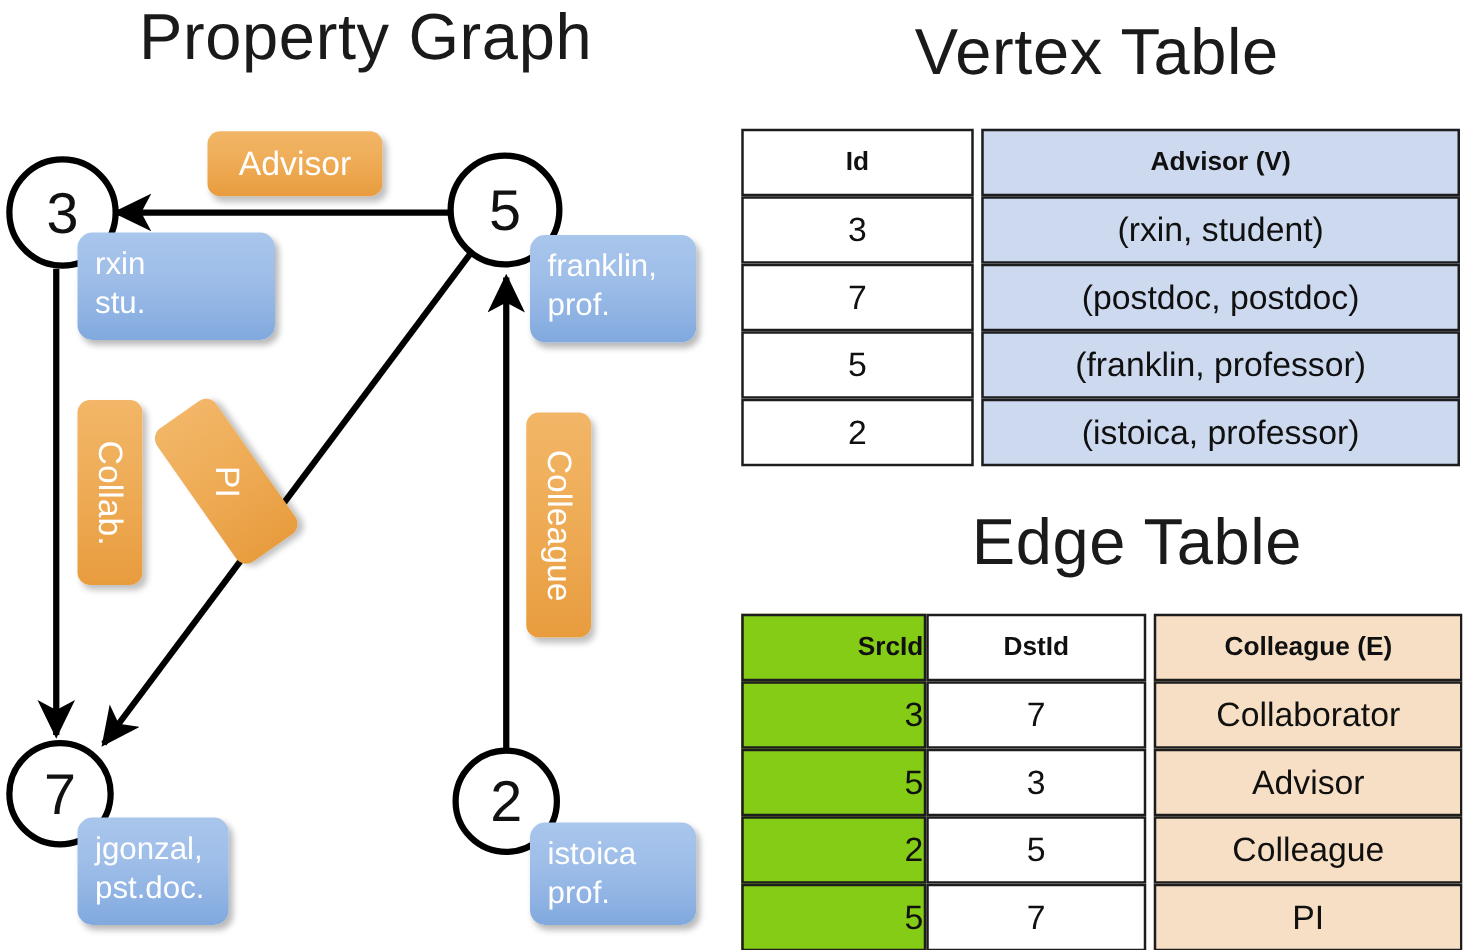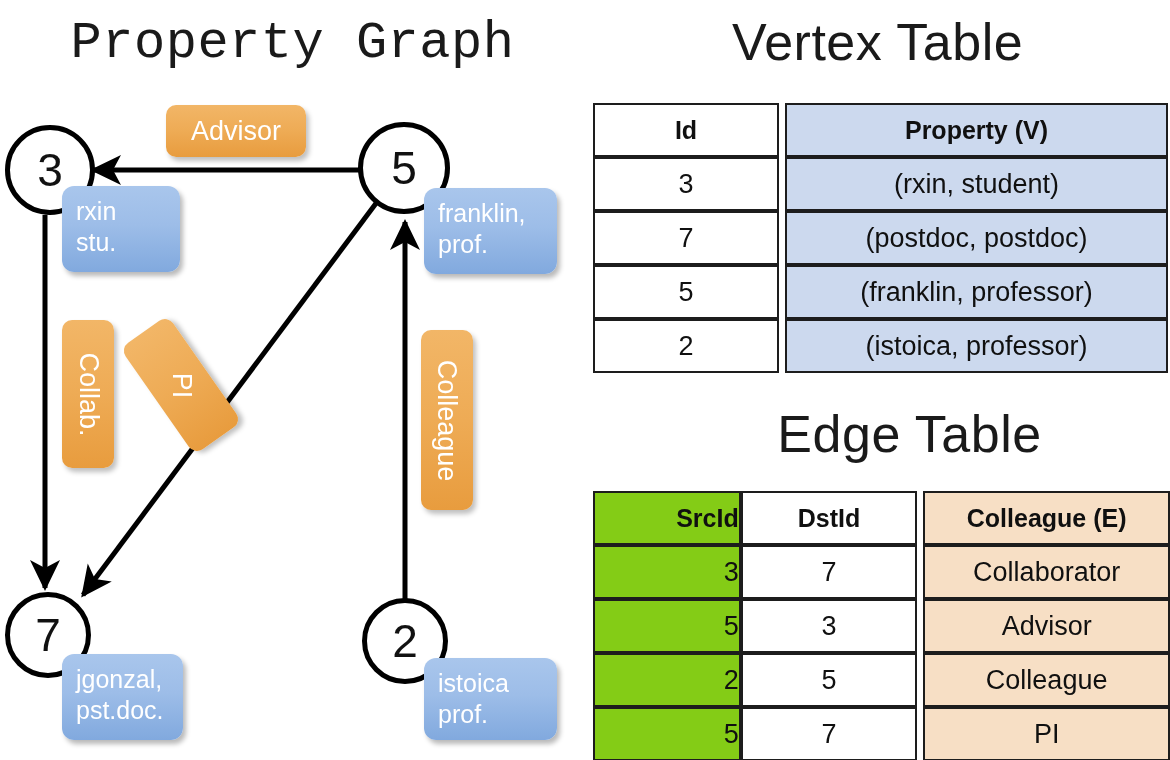--- a/index.html
+++ b/index.html
@@ -20,21 +20,21 @@
   .page-title {
     position: absolute;
     font-family: "Liberation Sans", sans-serif;
     font-weight: 300;
     font-size: 52px;
     line-height: 1;
     letter-spacing: 0.5px;
     color: #1a1a1a;
     white-space: nowrap;
   }
-  #title-property-graph { left: 0;   top: 18px; width: 585px; text-align: center; font-family: Liberation Mono, monospace; }
+  #title-property-graph { left: 0;   top: 4px; width: 585px; text-align: center; }
   #title-vertex-table   { left: 585px; top: 16px; width: 585px; text-align: center; }
   #title-edge-table     { left: 617px; top: 408px; width: 585px; text-align: center; }
 
   
   #graph-panel {
     position: absolute;
     left: 0; top: 0;
     width: 585px; height: 760px;
   }
   #graph-svg { position: absolute; left: 0; top: 0; }
@@ -105,21 +105,21 @@
     border: 2px solid #1d1d1d;
     text-align: center;
     font-weight: 300;
     font-size: 27px;
     color: #101010;
     padding: 0;
     box-sizing: border-box;
   }
   .data-table th {
     font-weight: 700;
-    font-size: 25px;
+    font-size: 21px;
   }
   .col-sep { width: 6px; border: 0 !important; padding: 0 !important; }
 
   
   #vertex-table { left: 593px; top: 103px; }
   #vertex-table td, #vertex-table th { height: 54px; }
   #vertex-table .c-id   { width: 186px; background: #ffffff; }
   #vertex-table .c-prop { width: 383px; background: #ccd9ee; }
 
   
@@ -165,21 +165,21 @@
   </div>
 
   <div class="node-circle" style="left:5px; top:592px; width:86px; height:86px;">
     <span>7</span>
   </div>
 
   <div class="node-circle" style="left:362px; top:598px; width:86px; height:86px;">
     <span>2</span>
   </div>
 
-  <div class="prop-box" style="left:62px; top:186px; width:118px; height:86px;">
+  <div class="prop-box" style="left:62px; top:186px; width:158px; height:86px;">
     <div>rxin</div>
     <div>stu.</div>
   </div>
 
   <div class="prop-box" style="left:424px; top:188px; width:133px; height:86px;">
     <div>franklin,</div>
     <div>prof.</div>
   </div>
 
   <div class="prop-box" style="left:62px; top:654px; width:121px; height:86px;">
@@ -207,21 +207,21 @@
   <div class="edge-label rot90" style="left:421px; top:330px; width:52px; height:180px;">
     <span>Colleague</span>
   </div>
 </div>
 
 <table class="data-table" id="vertex-table">
   <thead>
     <tr>
       <th class="c-id">Id</th>
       <td class="col-sep"></td>
-      <th class="c-prop">Property (V)</th>
+      <th class="c-prop">Advisor (V)</th>
     </tr>
   </thead>
   <tbody>
     <tr>
       <td class="c-id">3</td>
       <td class="col-sep"></td>
       <td class="c-prop">(rxin, student)</td>
     </tr>
     <tr>
       <td class="c-id">7</td>

